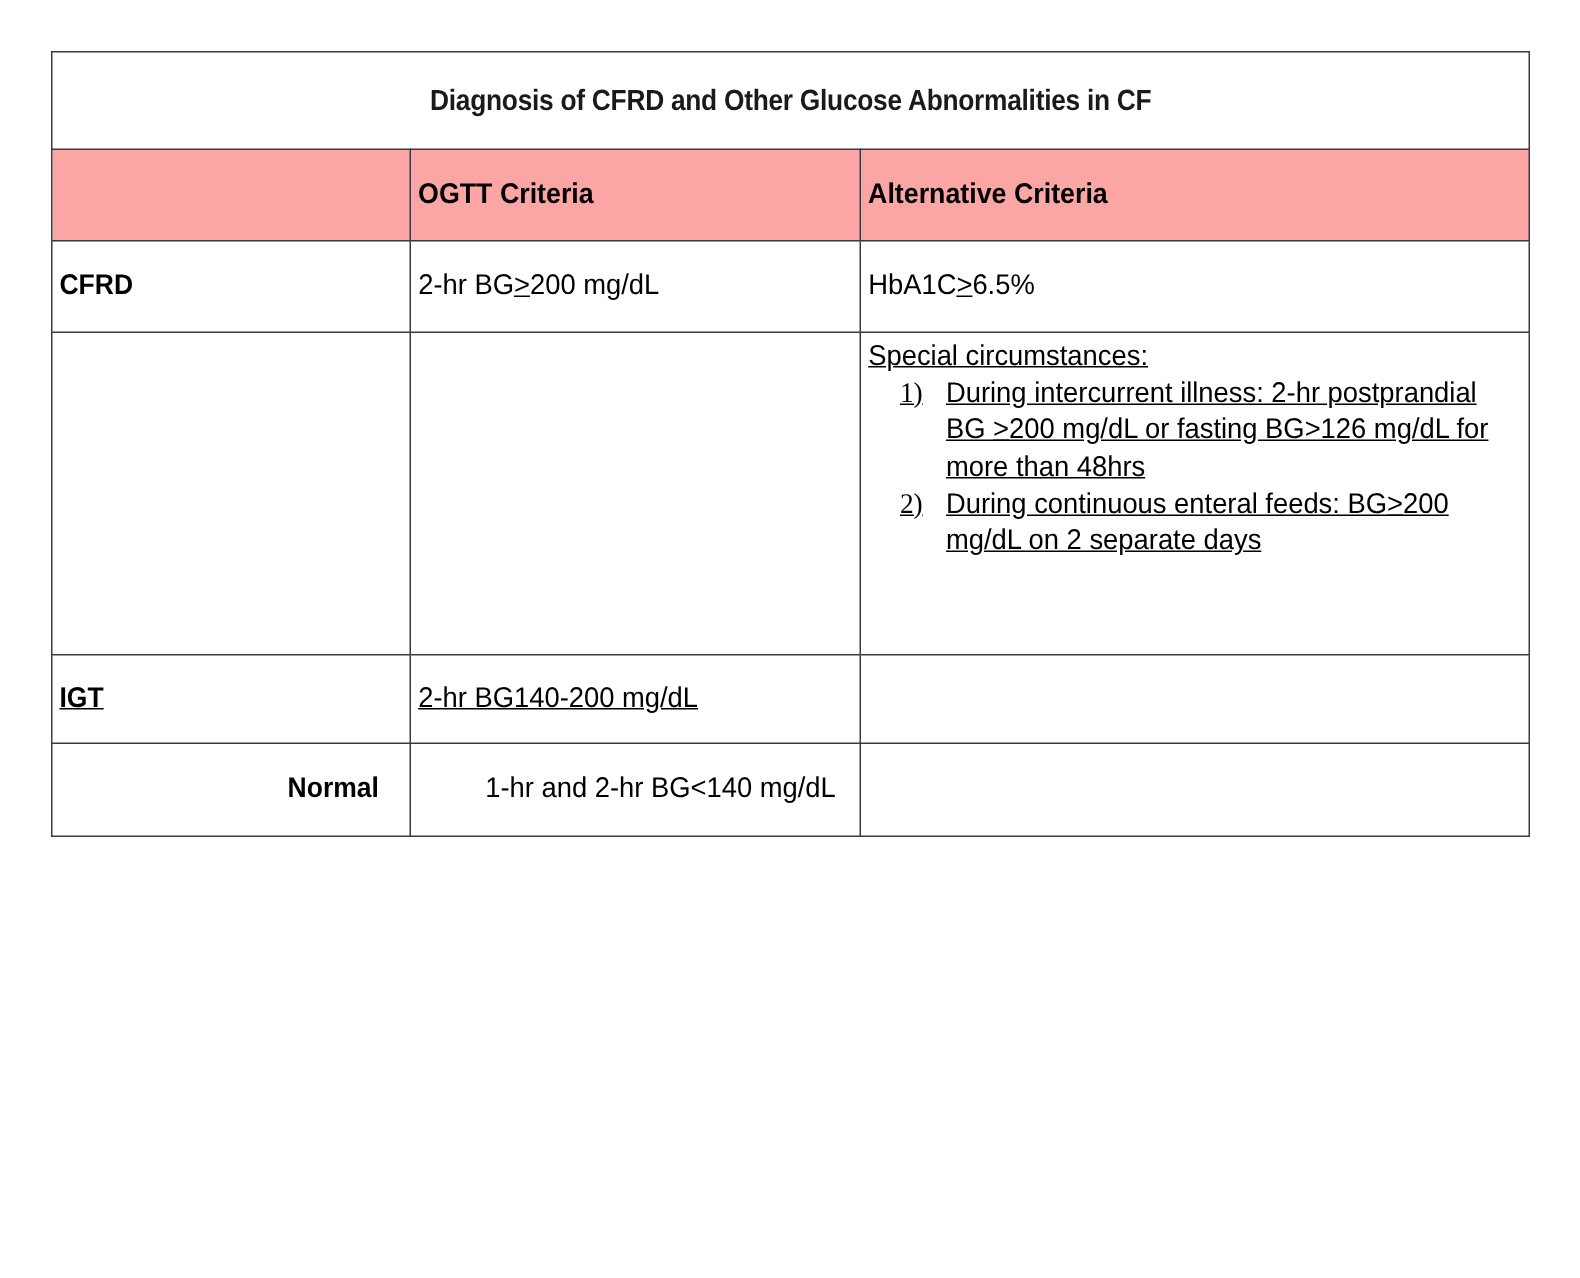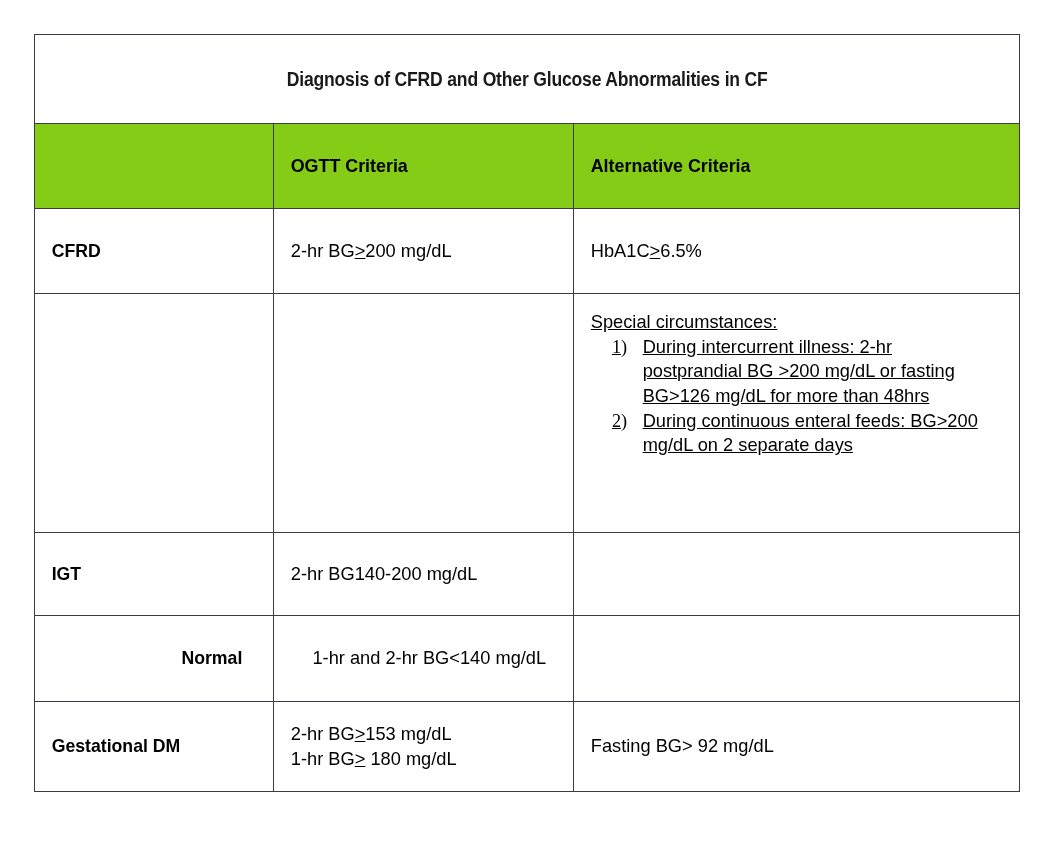--- a/index.html
+++ b/index.html
@@ -27,21 +27,21 @@
     left: 34px;
     top: 34px;
     width: 985px;
     border-collapse: collapse;
     table-layout: fixed;
     background: #ffffff;
   }
 
   table.cfrd-table td {
     border: 1.5px solid #3a3a44;
-    padding: 12px;
+    padding: 0;
     vertical-align: middle;
     background: #ffffff;
   }
 
   
   col.c1 { width: 239px; }
   col.c2 { width: 300px; }
   col.c3 { width: 446px; }
 
   
@@ -59,21 +59,21 @@
     letter-spacing: -0.2px;
     transform: scaleX(0.90);
     transform-origin: center center;
     display: inline-block;
     white-space: nowrap;
     color: #1a1a1a;
   }
 
   
   tr.header-row td {
-    background: #84cc16;
+    background: #fca5a5;
     height: 60px;
   }
   .hdr-text {
     font-weight: bold;
     font-size: 19px;
     padding-left: 5px;
     display: block;
     transform: scaleX(0.94);
     transform-origin: left center;
     white-space: nowrap;
@@ -102,21 +102,21 @@
   .gte {
     text-decoration: underline;
     text-underline-offset: 1px;
   }
 
   
   tr.r-cfrd td      { height: 60px; }
   tr.r-fasting td   { height: 62px; }
   tr.r-random td    { height: 62px; }
   tr.r-special td   { height: 214px; vertical-align: top; text-decoration: underline; }
-  tr.r-igt td       { height: 58px; }
+  tr.r-igt td       { height: 58px; text-decoration: underline; }
   tr.r-indet td     { height: 66px; }
   tr.r-normal td    { height: 61px; text-align: right; }
   tr.r-gdm td       { height: 65px; }
 
   
   .special-wrap {
     padding: 4px 6px 3px 5px;
     font-size: 19px;
     line-height: 1.30;
     transform: scaleX(0.96);
@@ -234,31 +234,17 @@
           <div class="cell-pad">Normal</div>
         </td>
         <td class="body-cell nowrap">
           <div class="cell-pad">1-hr and 2-hr BG&lt;140 mg/dL</div>
         </td>
         <td class="body-cell">
           <div class="cell-pad"></div>
         </td>
       </tr>
 
-      <tr class="r-gdm">
-        <td class="label-cell">
-          <div class="cell-pad">Gestational DM</div>
-        </td>
-        <td class="body-cell nowrap">
-          <div class="cell-pad">
-            <div><span>2-hr BG</span><span class="gte">&gt;</span><span>153 mg/dL</span></div>
-            <div><span>1-hr BG</span><span class="gte">&gt;</span><span> 180 mg/dL</span></div>
-          </div>
-        </td>
-        <td class="body-cell nowrap">
-          <div class="cell-pad">Fasting BG&gt; 92 mg/dL</div>
-        </td>
-      </tr>
 
     </tbody>
   </table>
 
 </div>
 
 </body></html>

